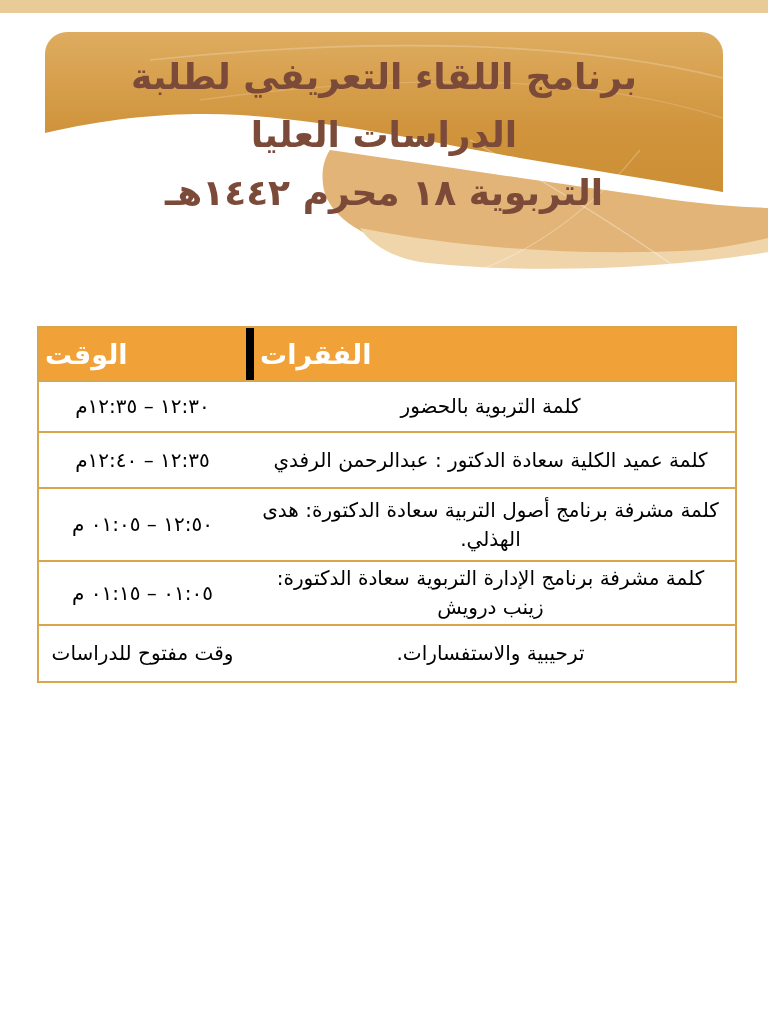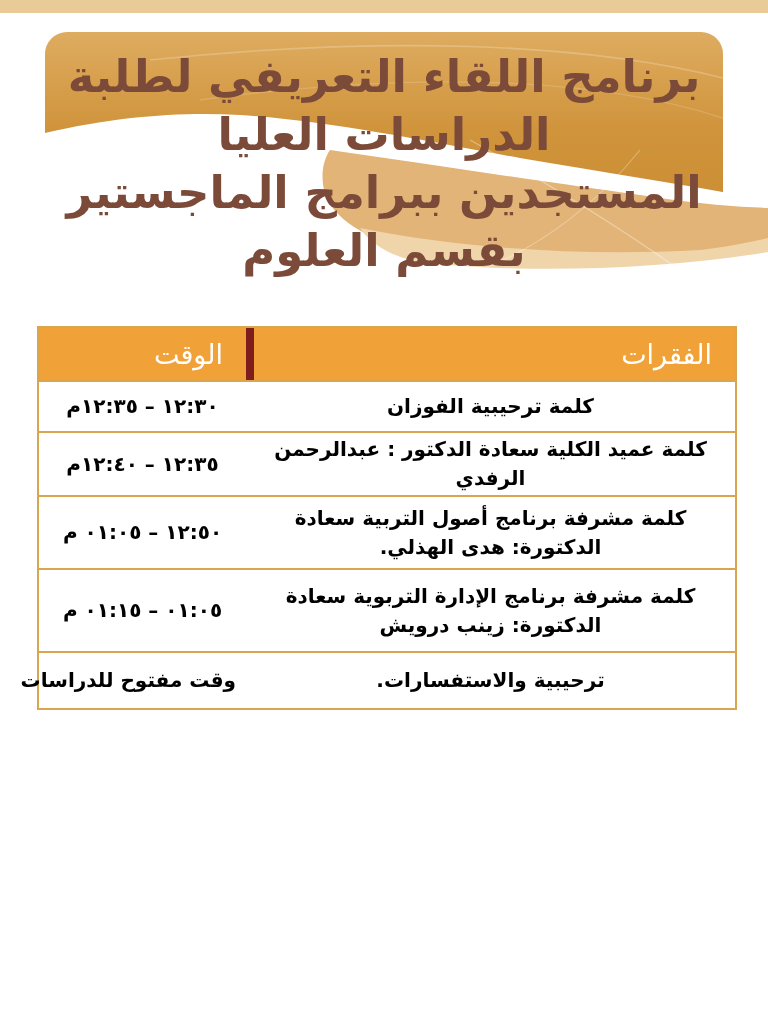--- a/index.html
+++ b/index.html
@@ -11,48 +11,48 @@
     position: relative;
     overflow: hidden;
   }
   .banner { position: absolute; top: 0; left: 0; width: 768px; height: 300px; }
   .banner svg { position: absolute; top: 0; left: 0; }
   .title-block {
     position: absolute; top: 48px; left: 45px; width: 678px;
     text-align: center;
     color: #7B4A38;
     font-weight: bold;
-    font-size: 45px;
+    font-size: 36px;
     line-height: 58px;
     letter-spacing: 0px;
   }
   .table-wrap { position: absolute; top: 326px; left: 37px; width: 700px; }
   table.schedule {
     width: 700px;
     border-collapse: separate;
     border-spacing: 0;
     border: 2px solid #D9A54E;
     table-layout: fixed;
     background: #FFFFFF;
   }
   table.schedule th {
     background: #F0A238;
     color: #FFFFFF;
     font-size: 27px;
-    font-weight: normal;
+    font-weight: bold;
     height: 52px;
-    text-align: right;
+    text-align: left;
     vertical-align: middle;
-    padding: 0 23px;
+    padding: 0 6px;
   }
-  th.col-items { border-left: 8px solid #7f1d1d; }
+  th.col-items { border-left: 8px solid #000000; }
   table.schedule td {
     border-top: 2px solid #D9A54E;
     color: #000000;
-    font-weight: bold;
+    font-weight: normal;
     font-size: 20px;
     line-height: 29px;
     text-align: center;
     vertical-align: middle;
     padding: 2px 10px;
   }
   td.time-cell { white-space: nowrap; }
 </style>
 </head>
 <body>
@@ -71,50 +71,50 @@
     <path d="M150,60 C380,36 580,42 723,78" fill="none" stroke="rgba(255,255,255,0.22)" stroke-width="1.6"></path>
     <path d="M200,100 C420,70 600,78 723,118" fill="none" stroke="rgba(255,255,255,0.16)" stroke-width="1.4"></path>
     <path d="M45,133 C120,116 180,112 240,115 C330,121 420,140 520,158 C610,173 690,186 768,200 L768,300 L45,300 Z" fill="#FFFFFF"></path>
     <path d="M330,150 C440,166 560,184 660,198 C700,204 740,207 768,208 L768,246 C660,262 540,266 440,254 C375,246 335,222 325,194 C320,176 323,160 330,150 Z" fill="#E2B477"></path>
     <path d="M360,228 C470,250 590,256 700,250 C725,247 750,242 768,238 L768,252 C660,270 520,274 420,262 C392,257 370,244 360,228 Z" fill="#F0D5AB"></path>
     <path d="M470,140 C560,190 640,240 700,285" fill="none" stroke="rgba(255,255,255,0.35)" stroke-width="1.4"></path>
     <path d="M640,150 C600,200 545,245 480,270" fill="none" stroke="rgba(255,255,255,0.3)" stroke-width="1.2"></path>
   </svg>
   <div class="title-block">
     <div>برنامج اللقاء التعريفي لطلبة الدراسات العليا</div>
-    <div>المستجدين ببرامج الماجستير بقسم العلوم</div>
+    <div>التربوية ١٨ محرم ١٤٤٢هـ</div>
   </div>
 </header>
 
 <main class="table-wrap">
   <table class="schedule">
     <colgroup>
       <col style="width:489px">
       <col style="width:207px">
     </colgroup>
     <thead>
       <tr>
         <th class="col-items">الفقرات</th>
         <th class="col-time">الوقت</th>
       </tr>
     </thead>
     <tbody>
       <tr style="height:51px">
-        <td class="item-cell">كلمة ترحيبية الفوزان</td>
+        <td class="item-cell">كلمة التربوية بالحضور</td>
         <td class="time-cell">١٢:٣٠ – ١٢:٣٥م</td>
       </tr>
       <tr style="height:56px">
         <td class="item-cell">كلمة عميد الكلية سعادة الدكتور : عبدالرحمن الرفدي</td>
         <td class="time-cell">١٢:٣٥ – ١٢:٤٠م</td>
       </tr>
       <tr style="height:73px">
         <td class="item-cell">كلمة مشرفة برنامج أصول التربية سعادة الدكتورة: هدى الهذلي.</td>
         <td class="time-cell">١٢:٥٠ – ٠١:٠٥ م</td>
       </tr>
-      <tr style="height:83px">
+      <tr style="height:64px">
         <td class="item-cell">كلمة مشرفة برنامج الإدارة التربوية سعادة الدكتورة: زينب درويش</td>
         <td class="time-cell">٠١:٠٥ – ٠١:١٥ م</td>
       </tr>
       <tr style="height:57px">
         <td class="item-cell">ترحيبية والاستفسارات.</td>
         <td class="time-cell">وقت مفتوح للدراسات</td>
       </tr>
     </tbody>
   </table>
 </main>

